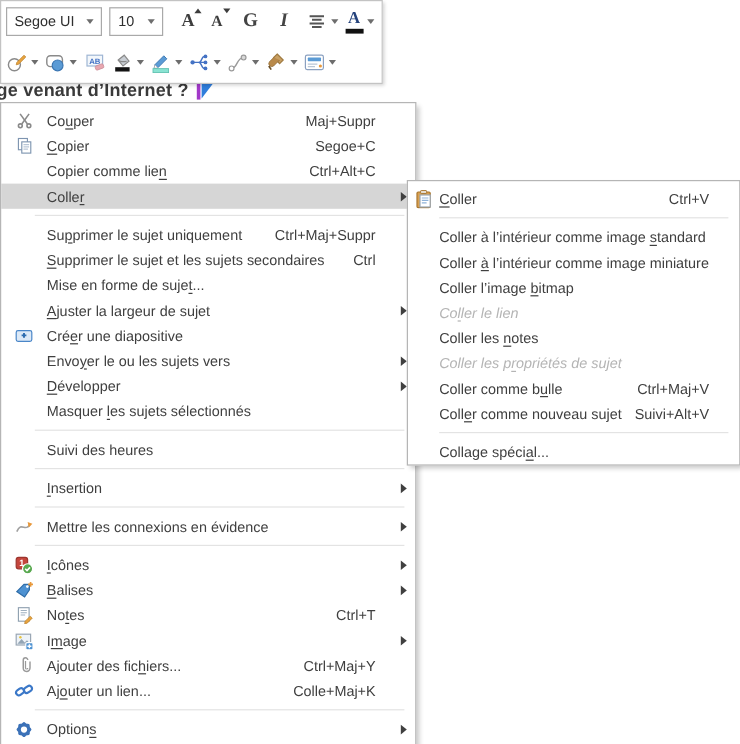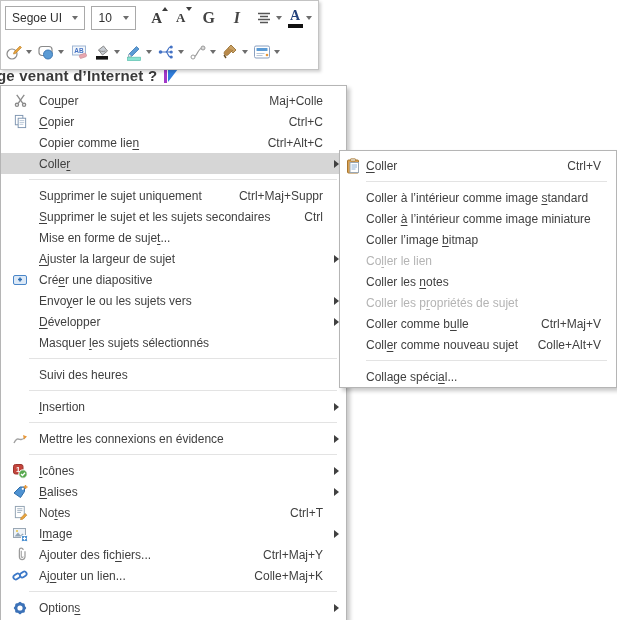--- a/index.html
+++ b/index.html
@@ -27,26 +27,26 @@
   
   .bg-line{position:absolute;left:-3px;top:64px;height:22px;display:flex;align-items:center;z-index:1;white-space:nowrap;}
   .bg-text{font-size:15px;font-weight:600;color:#3a3a3a;letter-spacing:.2px;}
   .caret-bar{width:3px;height:15px;background:#a238c9;margin-left:7px;}
   .flag{width:0;height:0;border-top:13px solid #2f7ddb;border-right:10px solid transparent;margin-left:1px;}
   
   .menu{position:absolute;background:#fff;border:1px solid #b5b5b5;box-sizing:border-box;
         box-shadow:3px 3px 4px rgba(0,0,0,.22);padding:4px 0;font-size:12px;}
   #main-menu{left:0;top:85px;width:347px;height:560px;z-index:4;}
   #sub-menu{left:339px;top:150px;width:278px;height:238px;z-index:5;}
-  .mi{height:21px;display:flex;align-items:center;padding-right:13px;position:relative;cursor:default;}
+  .mi{height:21px;display:flex;align-items:center;padding-right:23px;position:relative;cursor:default;}
   .mi.hl{background:#d6d6d6;}
   .mi .icon-col{width:38px;display:flex;align-items:center;justify-content:center;flex:none;}
   #sub-menu .mi .icon-col{width:26px;}
   .mi .label{white-space:nowrap;color:#3f3f3f;}
-  .mi.disabled .label{color:#b4b4b4;}
+  .mi.disabled .label{color:#b4b4b4;font-style:italic;}
   .mi .shortcut{margin-left:auto;padding-right:10px;color:#3f3f3f;white-space:nowrap;}
   #sub-menu .mi .shortcut{padding-right:2px;}
   .mi .arrow{position:absolute;right:7px;top:50%;margin-top:-4px;width:0;height:0;
              border-top:4px solid transparent;border-bottom:4px solid transparent;border-left:5px solid #404040;}
   .sep{height:1px;background:#e3e3e3;margin:5px 9px 5px 28px;}
   #sub-menu .sep{margin-left:26px;}
   .u{text-decoration:underline;text-underline-offset:2px;}
   svg{display:block;}
 </style>
 </head>
@@ -206,34 +206,34 @@
         <svg viewBox="0 0 16 16" width="15" height="15">
           <g stroke="#8a8a8a" stroke-width="1.4" fill="none">
             <path d="M4 2 L10.5 11"></path>
             <path d="M12 2 L5.5 11"></path>
             <circle cx="4.2" cy="12.6" r="1.7"></circle>
             <circle cx="11.8" cy="12.6" r="1.7"></circle>
           </g>
         </svg>
       </span>
       <span class="label">Co<span class="u">u</span>per</span>
-      <span class="shortcut">Maj+Colle</span>
+      <span class="shortcut">Maj+Suppr</span>
     </div>
     <div class="mi">
       <span class="icon-col">
         <svg viewBox="0 0 16 16" width="15" height="15">
           <rect x="2.5" y="1.5" width="8" height="10" fill="#fff" stroke="#7d94b0"></rect>
           <rect x="5.5" y="4.5" width="8" height="10" fill="#fff" stroke="#7d94b0"></rect>
           <g stroke="#b9c6d6">
             <path d="M7 7h5M7 9h5M7 11h4"></path>
           </g>
         </svg>
       </span>
       <span class="label"><span class="u">C</span>opier</span>
-      <span class="shortcut">Ctrl+C</span>
+      <span class="shortcut">Segoe+C</span>
     </div>
     <div class="mi">
       <span class="icon-col"></span>
       <span class="label">Copier comme lie<span class="u">n</span></span>
       <span class="shortcut">Ctrl+Alt+C</span>
     </div>
     <div class="mi hl">
       <span class="icon-col"></span>
       <span class="label">Colle<span class="u">r</span></span>
       <span class="arrow"></span>
@@ -431,20 +431,20 @@
       <span class="label">Coller les p<span class="u">r</span>opriétés de sujet</span>
     </div>
     <div class="mi">
       <span class="icon-col"></span>
       <span class="label">Coller comme b<span class="u">u</span>lle</span>
       <span class="shortcut">Ctrl+Maj+V</span>
     </div>
     <div class="mi">
       <span class="icon-col"></span>
       <span class="label">Coll<span class="u">e</span>r comme nouveau sujet</span>
-      <span class="shortcut">Colle+Alt+V</span>
+      <span class="shortcut">Suivi+Alt+V</span>
     </div>
     <div class="sep"></div>
     <div class="mi">
       <span class="icon-col"></span>
       <span class="label">Collage spéci<span class="u">a</span>l...</span>
     </div>
   </div>
 
 </body></html>

